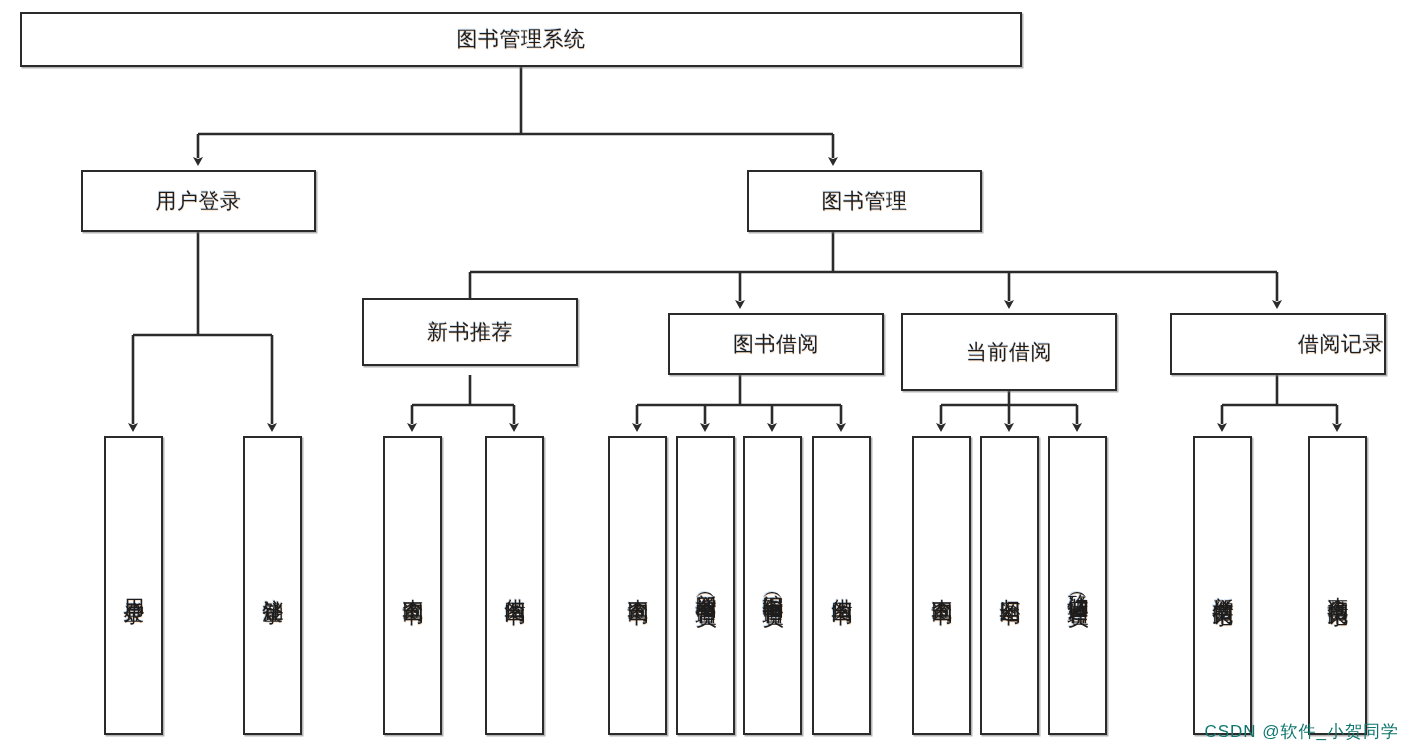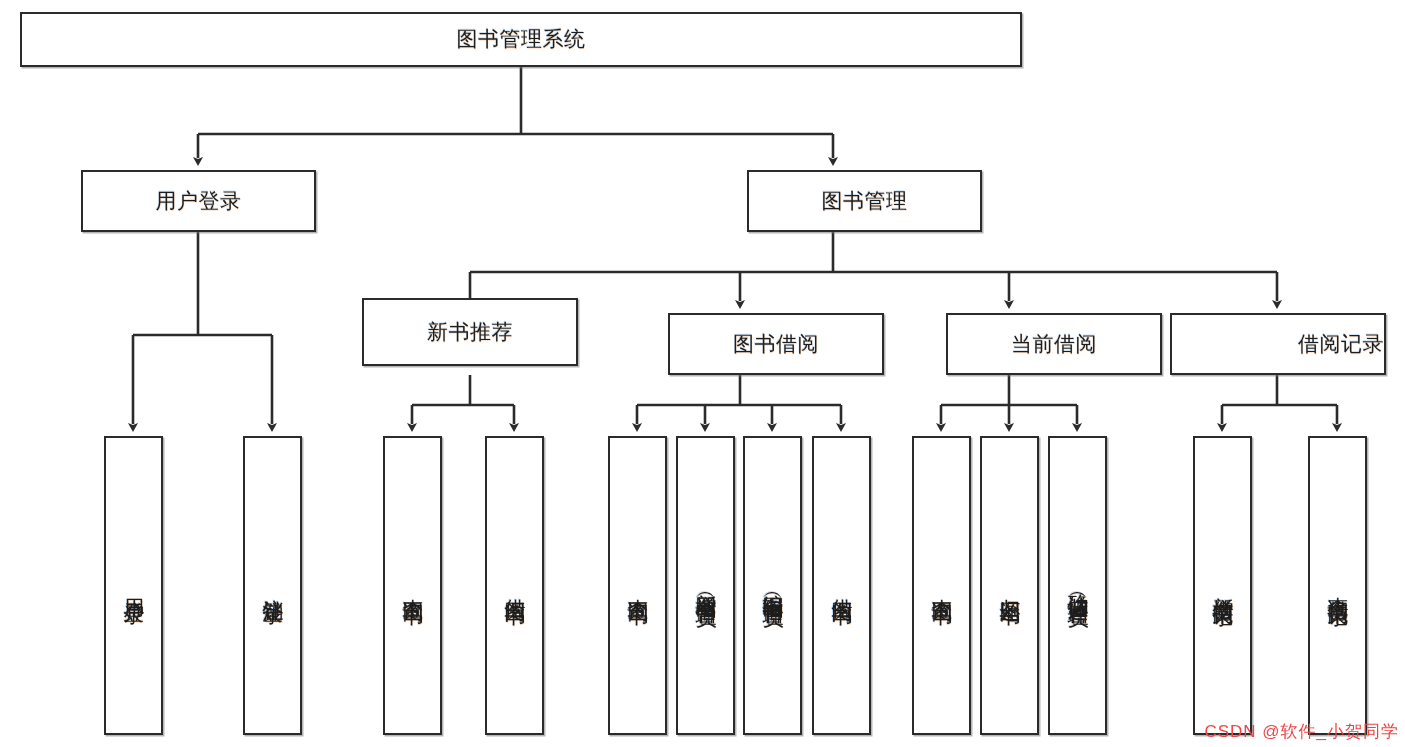--- a/index.html
+++ b/index.html
@@ -39,21 +39,21 @@
     line-height:1.28;
     letter-spacing:2px;
     white-space:nowrap;
     max-height:272px;
   }
   #watermark{
     position:absolute;
     right:6px;
     bottom:4px;
     font-size:17px;
-    color:#ef4444;
+    color:#0f766e;
     letter-spacing:1px;
     white-space:nowrap;
     pointer-events:none;
   }
 </style>
 </head>
 <body>
 
 <div id="diagram-root">
 
@@ -117,21 +117,21 @@
   <div class="node" style="left:711px;top:170px;width:235px;height:62px;margin-left:36px;">
     <span class="label">图书管理</span>
   </div>
 
   <div class="node" style="left:362px;top:298px;width:216px;height:68px;">
     <span class="label">新书推荐</span>
   </div>
   <div class="node" style="left:632px;top:313px;width:216px;height:62px;margin-left:36px;">
     <span class="label">图书借阅</span>
   </div>
-  <div class="node" style="left:901px;top:313px;width:216px;height:62px;margin-left:45px;">
+  <div class="node" style="left:901px;top:313px;width:216px;height:78px;">
     <span class="label">当前借阅</span>
   </div>
   <div class="node" style="left:1170px;top:313px;width:216px;height:62px;justify-content:flex-end;">
     <span class="label">借阅记录</span>
   </div>
 
   <div class="node vertical" style="left:104px;top:436px;width:59px;height:299px;">
     <span class="label">用户登录</span>
   </div>
   <div class="node vertical" style="left:243px;top:436px;width:59px;height:299px;">

